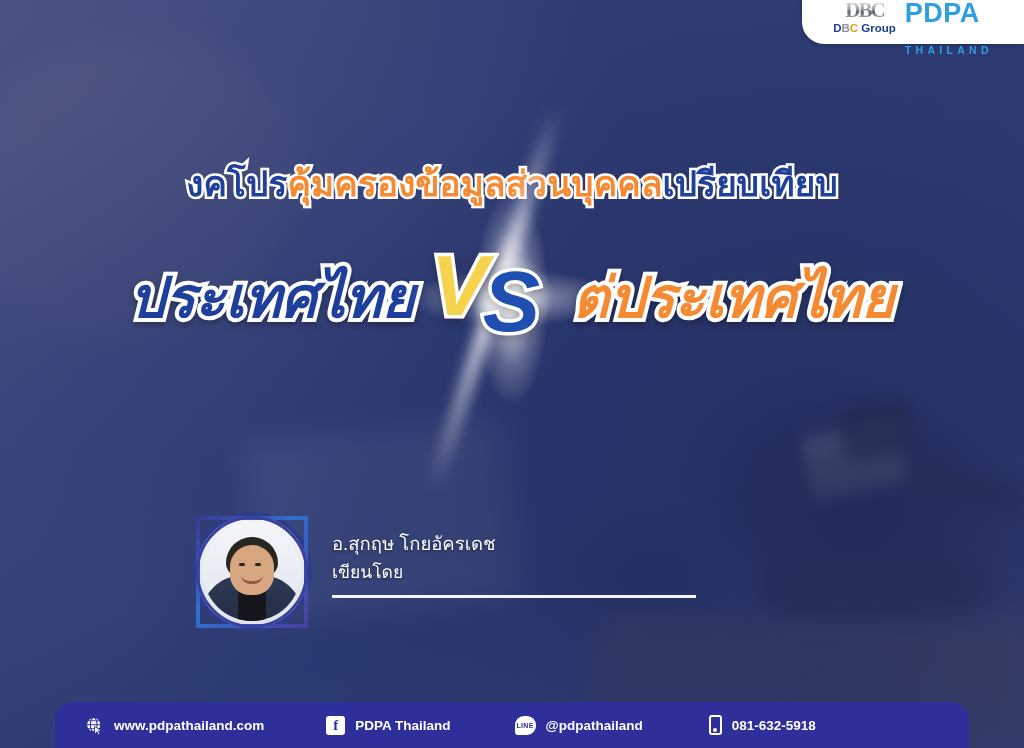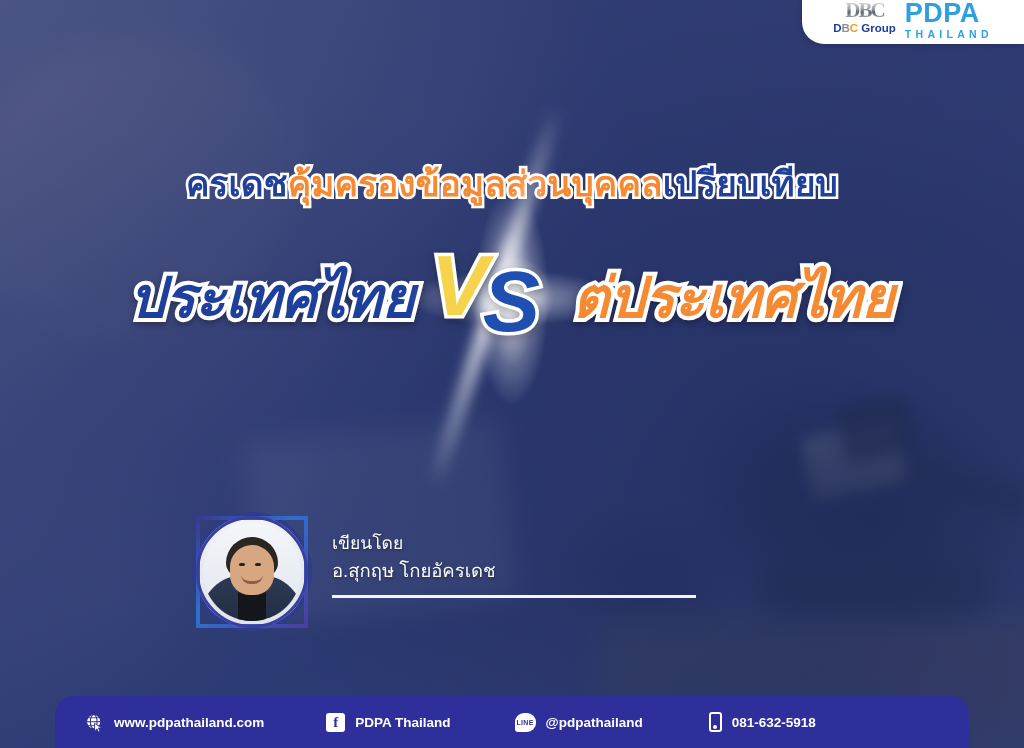--- a/index.html
+++ b/index.html
@@ -106,21 +106,21 @@
     background:linear-gradient(180deg,#e9eaec 0%,#9ea2a8 42%,#5f656d 58%,#c7cace 100%);
     -webkit-background-clip:text; background-clip:text; color:transparent;
     font-family:"Liberation Serif","DejaVu Serif",serif;
     text-shadow:0 0 0 rgba(0,0,0,0);
   }
   .dbc-word{ font-size:11.5px; font-weight:bold; margin-top:2px; white-space:nowrap;}
   .dbc-word .d{color:#1c3f94;} .dbc-word .b{color:#8f9096;} .dbc-word .c{color:#e8a11c;}
   .dbc-word .g{color:#1c3f94;}
   .pdpa-logo{ display:flex; flex-direction:column; line-height:1; }
   .pdpa-main{ font-size:27px; font-weight:bold; color:#2e9fe0; letter-spacing:.5px;}
-  .pdpa-sub{ font-size:10.5px; font-weight:bold; color:#2e9fe0; letter-spacing:4.3px; margin-top:2px;}
+  .pdpa-sub{ font-size:10.5px; font-weight:bold; color:#2e9fe0; letter-spacing:4.3px; margin-top:18px;}
 
   
   .headline{
     position:absolute; left:0; right:0; top:166px;
     text-align:center; z-index:20;
     font-size:35px; font-weight:bold; line-height:1;
     letter-spacing:.2px;
   }
   .headline span{ display:inline; }
   .hl-blue{
@@ -262,21 +262,21 @@
     text-shadow:0 1px 3px rgba(0,0,0,.45);
     white-space:nowrap;
   }
   .author-line.name{ font-size:18.5px; }
   .author-rule{
     margin-top:9px; width:364px; height:3px; background:#ffffff; opacity:.95;
   }
 
   
   .footer{
-    position:absolute; left:55px; right:55px; bottom:0; height:52px;
+    position:absolute; left:55px; right:55px; bottom:0; height:46px;
     background:#2f2f9b;
     border-top-left-radius:18px; border-top-right-radius:18px;
     display:flex; align-items:center; z-index:25;
   }
   .f-item{
     display:flex; align-items:center; gap:10px;
     color:#fff; font-size:13.5px; font-weight:bold; white-space:nowrap;
   }
   .f-item:nth-child(1){ margin-left:30px; }
   .f-item:nth-child(2){ margin-left:62px; }
@@ -315,21 +315,21 @@
       <div class="dbc-mark">DBC</div>
       <div class="dbc-word"><span class="d">D</span><span class="b">B</span><span class="c">C</span><span class="g"> Group</span></div>
     </div>
     <div class="pdpa-logo">
       <div class="pdpa-main">PDPA</div>
       <div class="pdpa-sub">THAILAND</div>
     </div>
   </div>
 
   <div class="headline">
-    <span class="hl-blue">ครเดช</span><span class="hl-orange">คุ้มครองข้อมูลส่วนบุคคล</span><span class="hl-blue">เปรียบเทียบ</span>
+    <span class="hl-blue">งคโปร</span><span class="hl-orange">คุ้มครองข้อมูลส่วนบุคคล</span><span class="hl-blue">เปรียบเทียบ</span>
   </div>
 
   <div class="vs-row">
     <div class="country left">ประเทศไทย</div>
 
     <div class="vs-wrap">
       <div class="flare"></div>
       <div class="flare2"></div>
       <div class="vs-v">V</div>
       <div class="vs-s">S</div>
@@ -345,22 +345,22 @@
         <div class="av-body"></div>
         <div class="av-shirt"></div>
         <div class="av-hair"></div>
         <div class="av-face"></div>
         <div class="av-eye l"></div>
         <div class="av-eye r"></div>
         <div class="av-smile"></div>
       </div>
     </div>
     <div class="author-text">
+      <div class="author-line name">อ.สุกฤษ โกยอัครเดช</div>
       <div class="author-line">เขียนโดย</div>
-      <div class="author-line name">อ.สุกฤษ โกยอัครเดช</div>
       <div class="author-rule"></div>
     </div>
   </div>
 
   <div class="footer">
 
     <div class="f-item">
       <span class="ico">
         <svg class="ico-globe" viewBox="0 0 24 24" fill="none" stroke="#ffffff" stroke-width="1.6">
           <circle cx="11" cy="11" r="9" fill="#ffffff" stroke="none"></circle>

